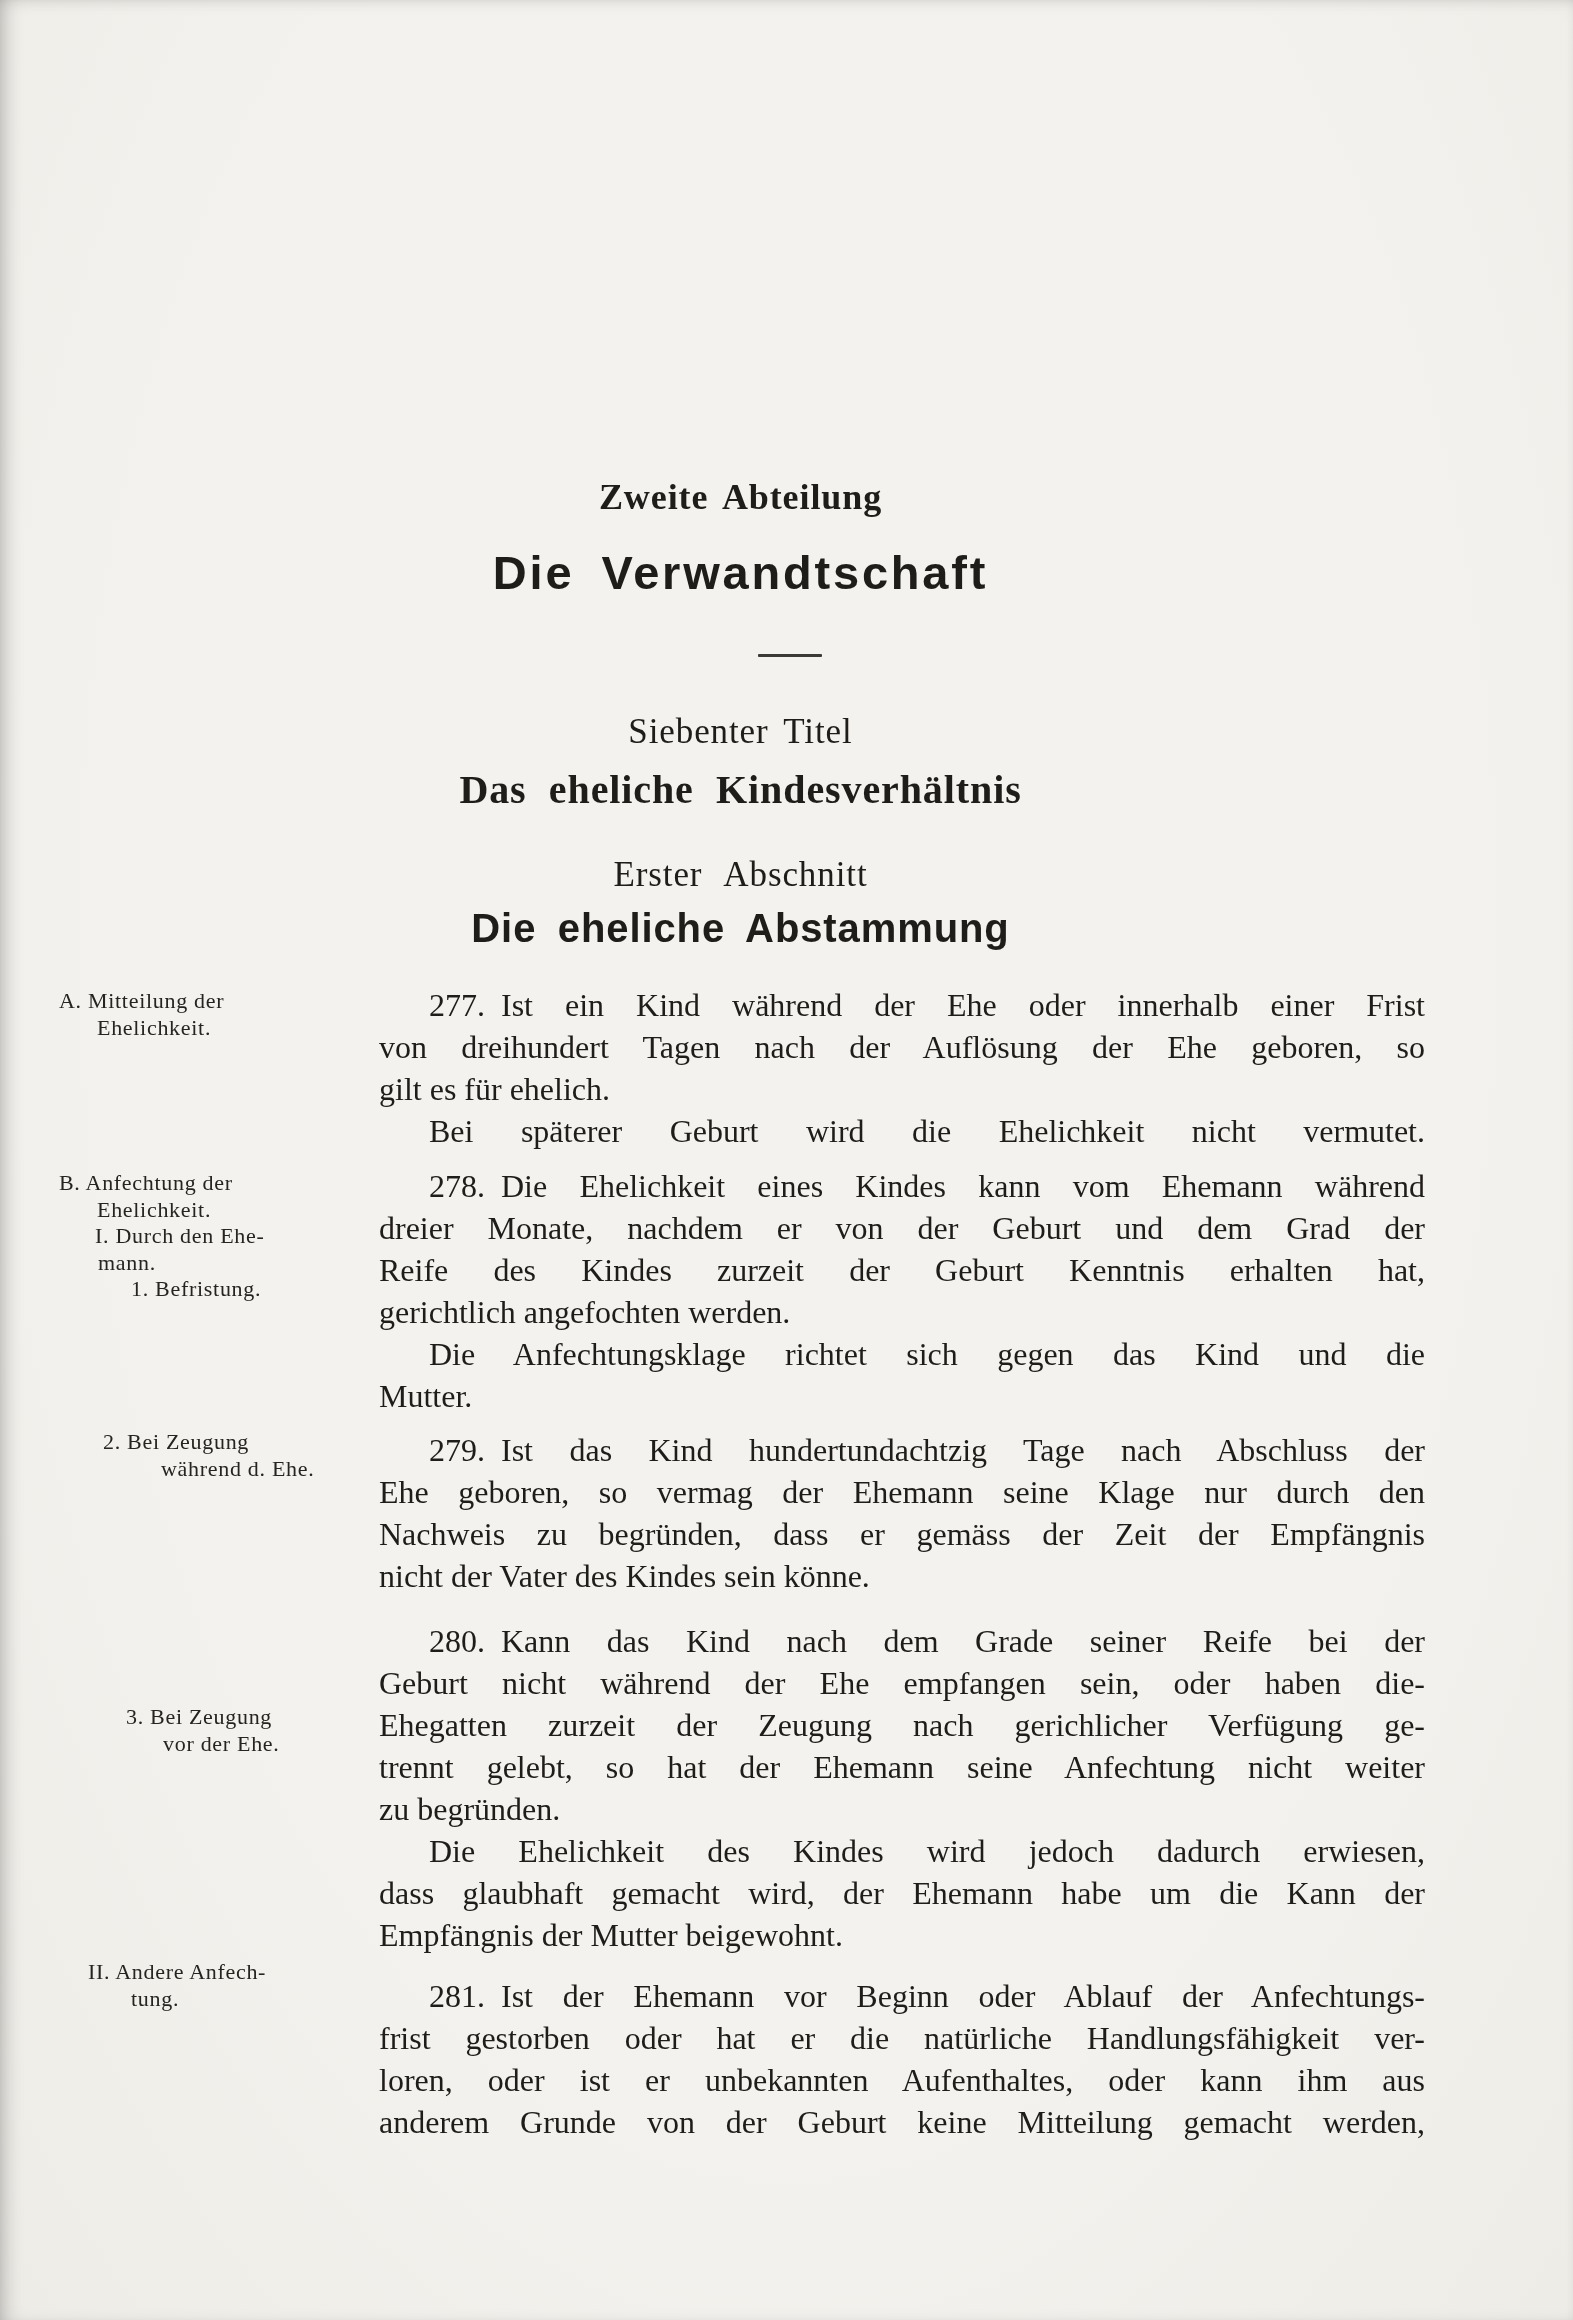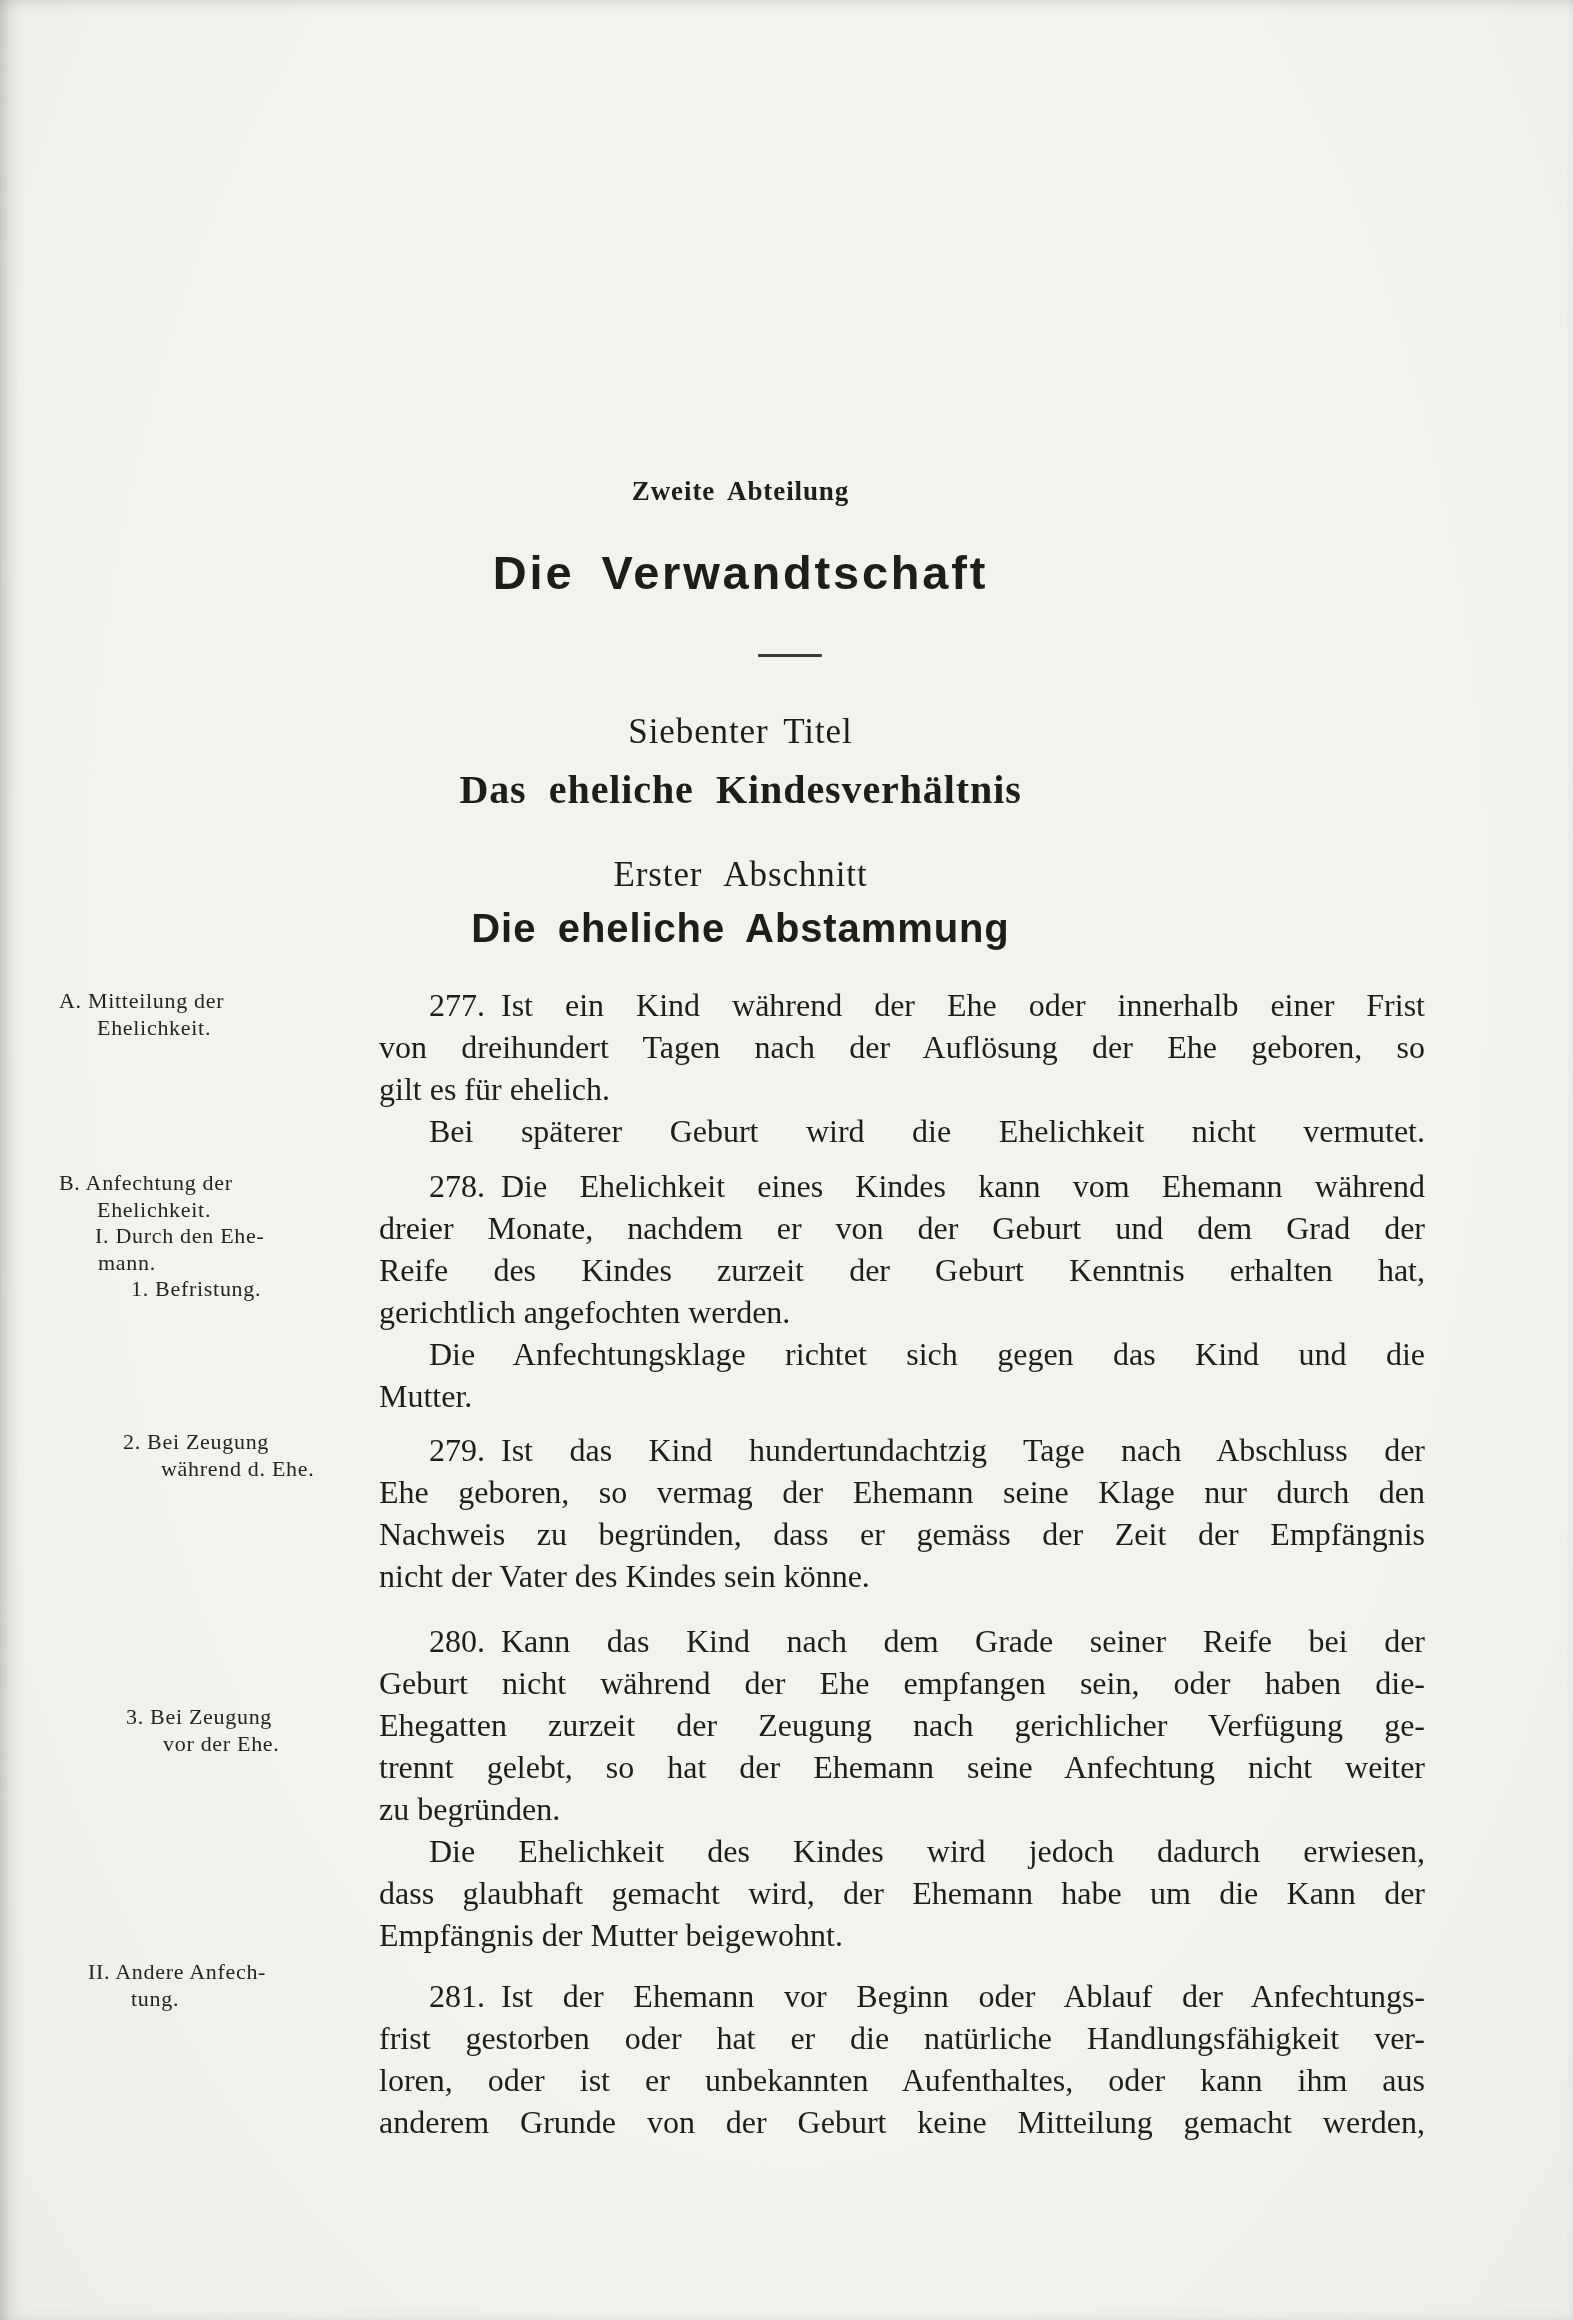--- a/index.html
+++ b/index.html
@@ -13,21 +13,21 @@
                 inset -5.7px 0 13.2px -9.5px rgba(0,0,0,.12),
                 inset 0 9.5px 23px -17px rgba(0,0,0,.18);
     overflow:hidden;
     color:#1f1d1a;
   }
   
   .headings{position:absolute;left:57px;width:1367px;text-align:center;}
   .part-kicker{
     position:absolute;top:476px;left:0;right:0;
     font-family:"Liberation Serif","DejaVu Serif",serif;
-    font-size:27px;font-weight:600;letter-spacing:0.9px;word-spacing:5.7px;
+    font-size:36px;font-weight:600;letter-spacing:0.9px;word-spacing:5.7px;
   }
   .part-title{
     position:absolute;top:545px;left:0;right:0;
     font-family:"Liberation Sans","DejaVu Sans",sans-serif;
     font-size:47px;font-weight:bold;letter-spacing:2.8px;word-spacing:11.4px;
   }
   .rule{
     position:absolute;top:654px;left:701px;width:64px;height:2.8px;
     background:#3c3a36;border-radius:0.9px;
   }
@@ -92,21 +92,21 @@
         <div class="mn-line" style="margin-left: 38px;">Ehelichkeit.</div>
       </div>
       <div class="margin-note" style="top: 1170px;">
         <div class="mn-line" style="margin-left: 0px;">B. Anfechtung der</div>
         <div class="mn-line" style="margin-left: 38px;">Ehelichkeit.</div>
         <div class="mn-line" style="margin-left: 36px;">I. Durch den Ehe-</div>
         <div class="mn-line" style="margin-left: 39px; font-family: Liberation Serif, serif;">mann.</div>
         <div class="mn-line" style="margin-left: 72px;">1. Befristung.</div>
       </div>
       <div class="margin-note" style="top: 1429px;">
-        <div class="mn-line" style="margin-left: 64px;">2. Bei Zeugung</div>
+        <div class="mn-line" style="margin-left: 44px;">2. Bei Zeugung</div>
         <div class="mn-line" style="margin-left: 102px;">während d. Ehe.</div>
       </div>
       <div class="margin-note" style="top: 1704px;">
         <div class="mn-line" style="margin-left: 67px;">3. Bei Zeugung</div>
         <div class="mn-line" style="margin-left: 104px;">vor der Ehe.</div>
       </div>
       <div class="margin-note" style="top: 1959px;">
         <div class="mn-line" style="margin-left: 29px;">II. Andere Anfech-</div>
         <div class="mn-line" style="margin-left: 72px;">tung.</div>
       </div>

